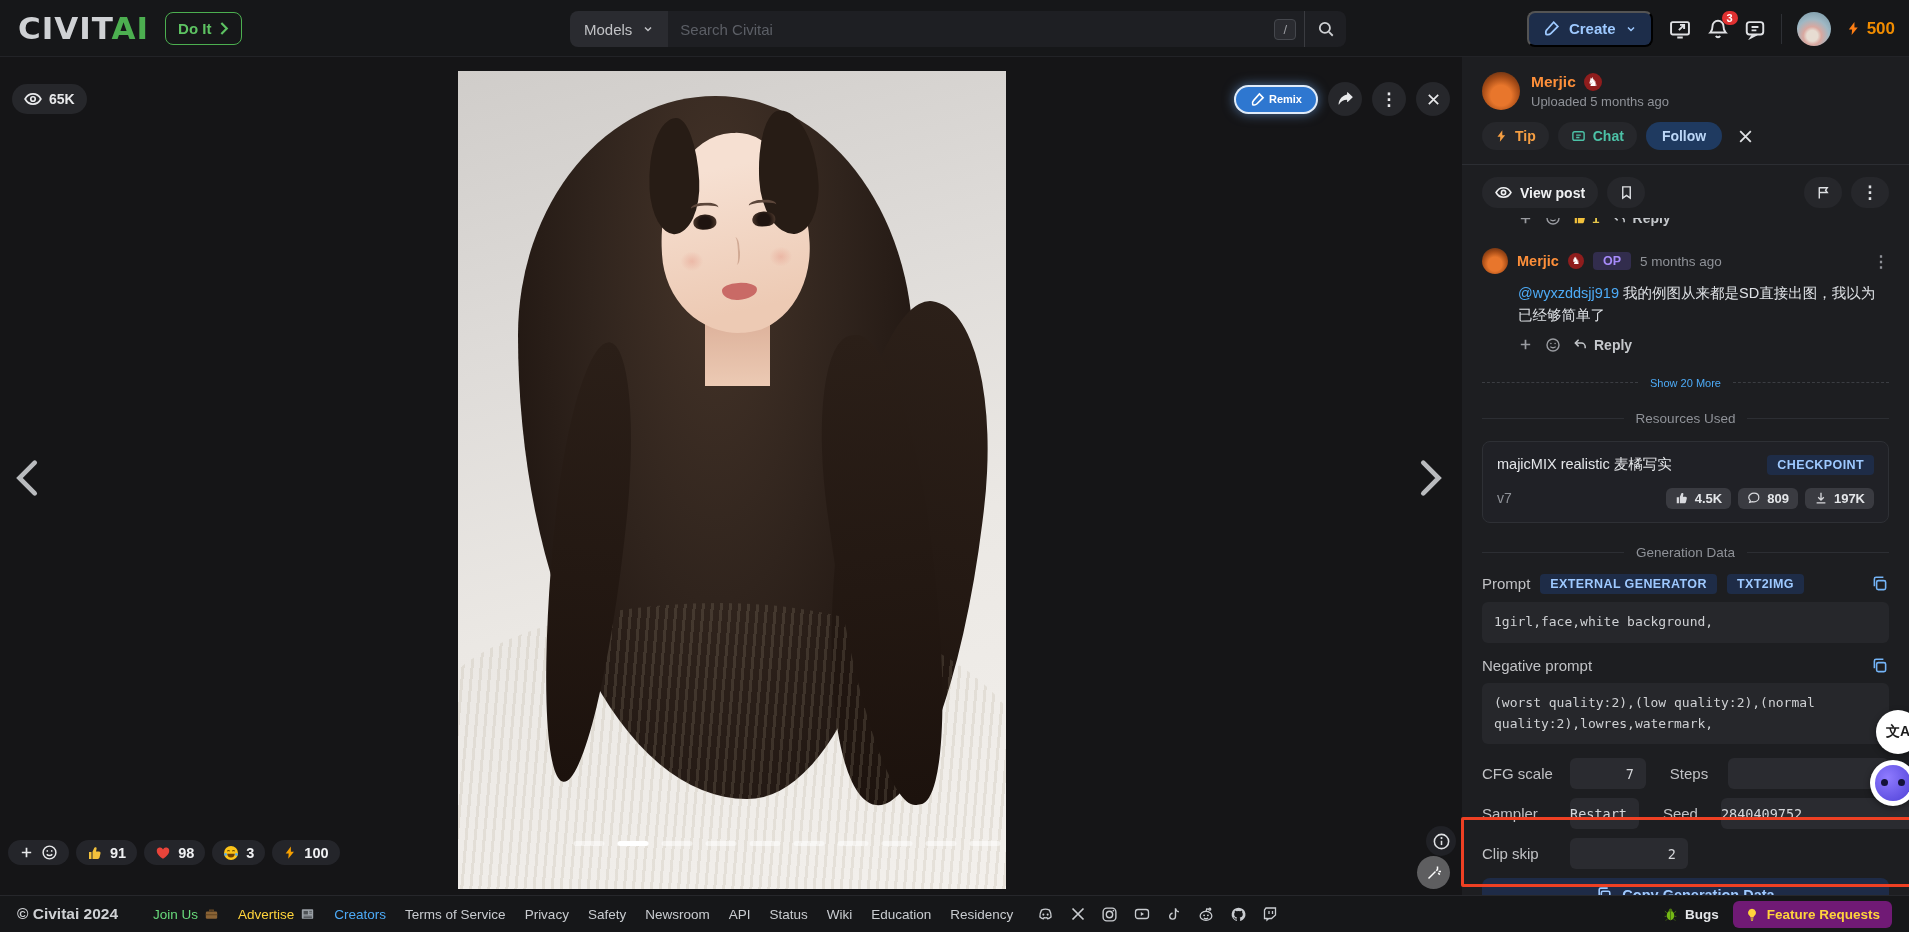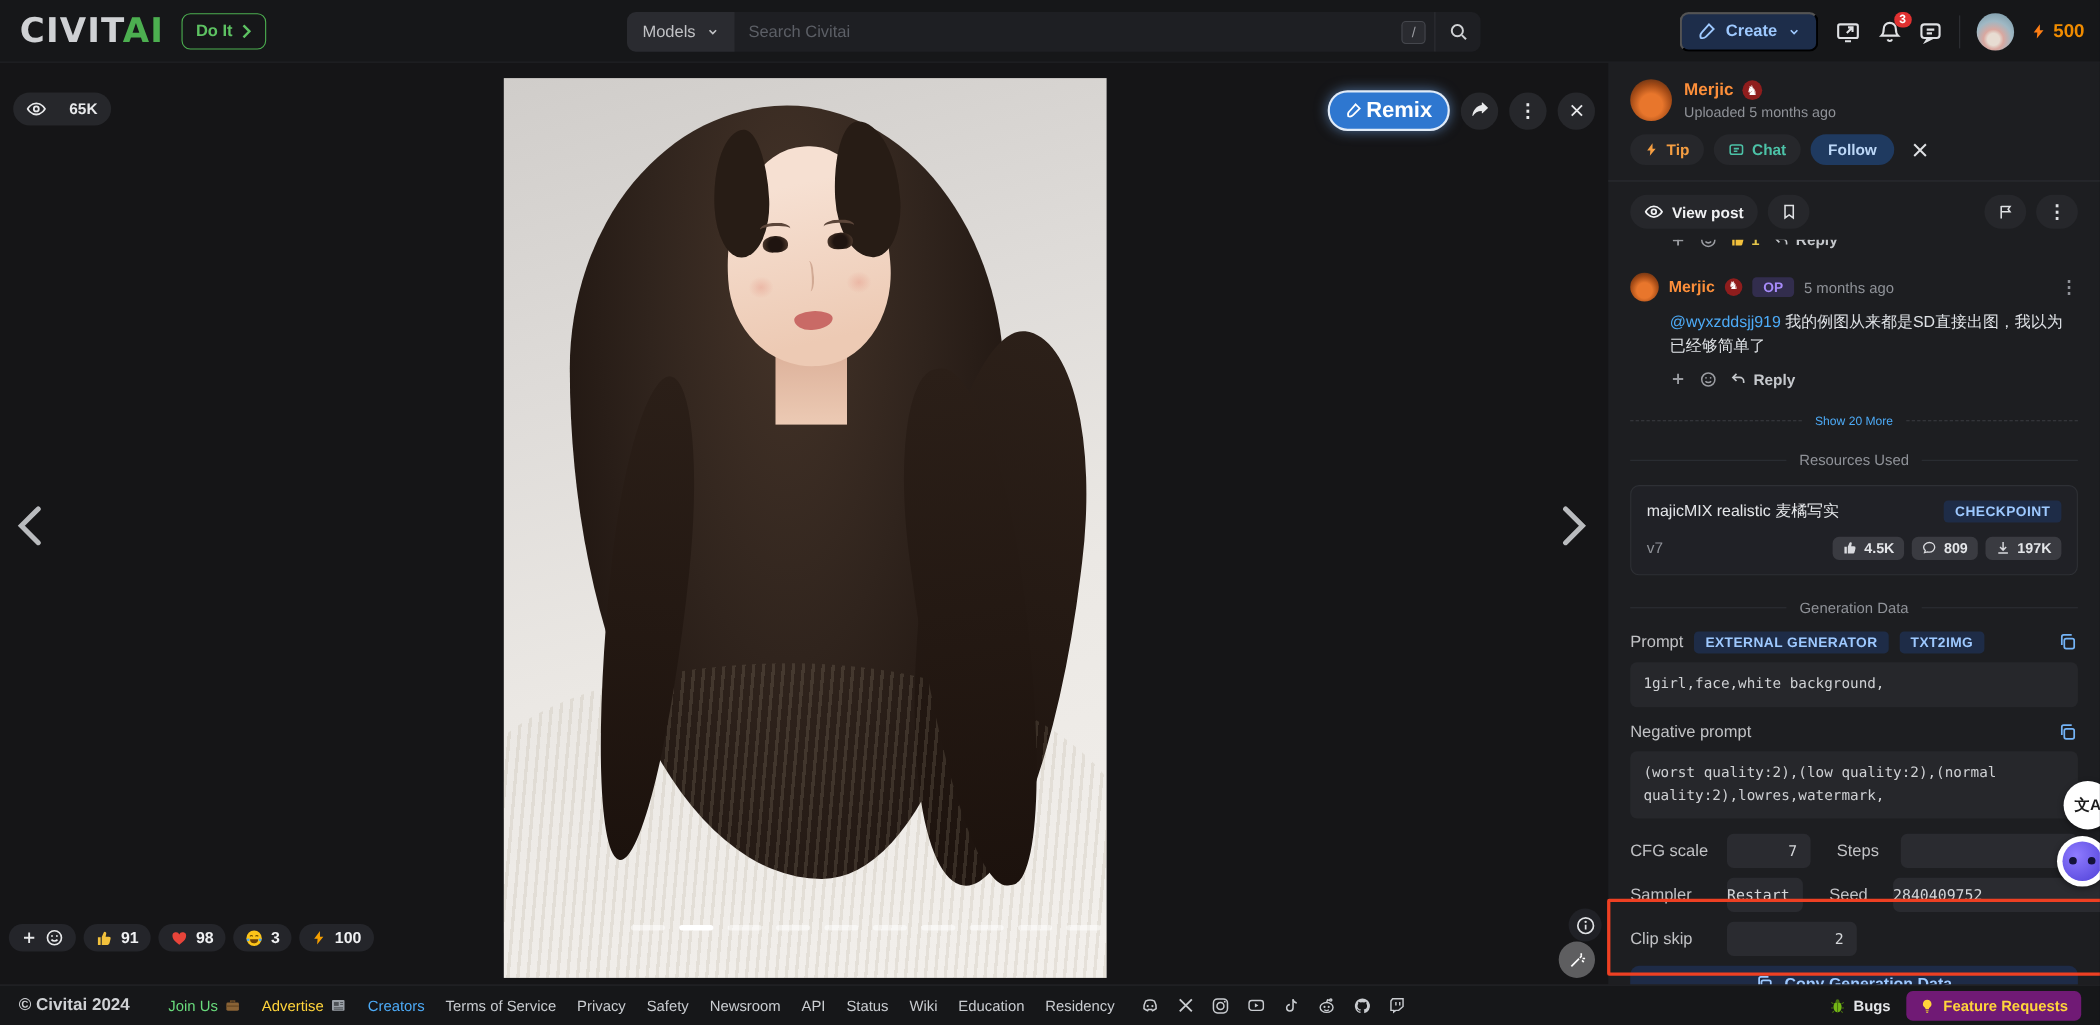--- a/index.html
+++ b/index.html
@@ -23,24 +23,24 @@
 .header-right{position:absolute;right:14px;top:0;height:57px;display:flex;align-items:center;gap:15px;}
 .create-btn{background:#1d2d4a;color:#9ec9ff;font-weight:700;font-size:15px;border-radius:8px;height:36px;padding:0 14px;display:flex;gap:9px;align-items:center;cursor:pointer;}
 .hicon{position:relative;color:#dfe1e4;cursor:pointer;}
 .nbadge{position:absolute;top:-7px;right:-9px;background:#e03131;color:#fff;font-size:11px;font-weight:700;border-radius:9px;padding:1px 5px;}
 .divider-v{width:1px;height:30px;background:#2e3035;}
 .avatar{width:34px;height:34px;border-radius:50%;background:radial-gradient(circle at 45% 70%,#e7dcd2 0 18%,#d9a8a0 30%,#9fb8c4 55%,#6e8f9e 100%);cursor:pointer;}
 .buzz{display:flex;align-items:center;gap:6px;color:#f08c00;font-weight:700;font-size:17px;}
 
 
 .viewer{position:absolute;left:0;top:57px;width:1462px;height:838px;background:#151517;}
-.pill{display:flex;align-items:center;gap:21px;background:#26272b;border-radius:16px;padding:6px 12px;color:#e8e9eb;font-weight:600;font-size:14px;cursor:pointer;}
+.pill{display:flex;align-items:center;gap:7px;background:#26272b;border-radius:16px;padding:6px 12px;color:#e8e9eb;font-weight:600;font-size:14px;cursor:pointer;}
 .views-pill{position:absolute;top:27px;left:12px;z-index:6;}
 .viewer-top-right{position:absolute;top:25px;right:12px;display:flex;gap:10px;align-items:center;z-index:6;}
-.remix{background:#2e77d0;border:2px solid rgba(255,255,255,.85);box-shadow:0 0 12px rgba(120,180,255,.55);color:#fff;border-radius:18px;padding:5px 14px;display:flex;align-items:center;gap:4px;font-weight:700;font-size:20px;cursor:pointer;}
+.remix{background:#2e77d0;border:2px solid rgba(255,255,255,.85);box-shadow:0 0 12px rgba(120,180,255,.55);color:#fff;border-radius:18px;padding:5px 14px;display:flex;align-items:center;gap:4px;font-weight:700;font-size:11px;cursor:pointer;}
 .circle-btn{width:34px;height:34px;border-radius:50%;background:#26272b;color:#e8e9eb;display:flex;align-items:center;justify-content:center;cursor:pointer;}
 .kebab-ch{font-size:17px;font-weight:700;line-height:1;}
 .nav-arrow{position:absolute;top:398px;color:#b9bbbe;cursor:pointer;z-index:6;}
 .nav-prev{left:6px;}
 .nav-next{right:10px;}
 .reactions{position:absolute;left:8px;bottom:30px;display:flex;gap:7px;z-index:6;}
 .rx{background:rgba(37,38,43,.95);border-radius:15px;padding:4px 11px;display:flex;align-items:center;gap:7px;font-weight:600;font-size:14.5px;color:#f0f1f3;cursor:pointer;}
 .dots{position:absolute;bottom:49px;left:calc(50% + 56px);transform:translateX(-50%);display:flex;gap:13px;z-index:6;}
 .dash{width:31px;height:5px;border-radius:3px;background:rgba(255,255,255,.5);cursor:pointer;}
 .dash.active{background:#ffffff;}

